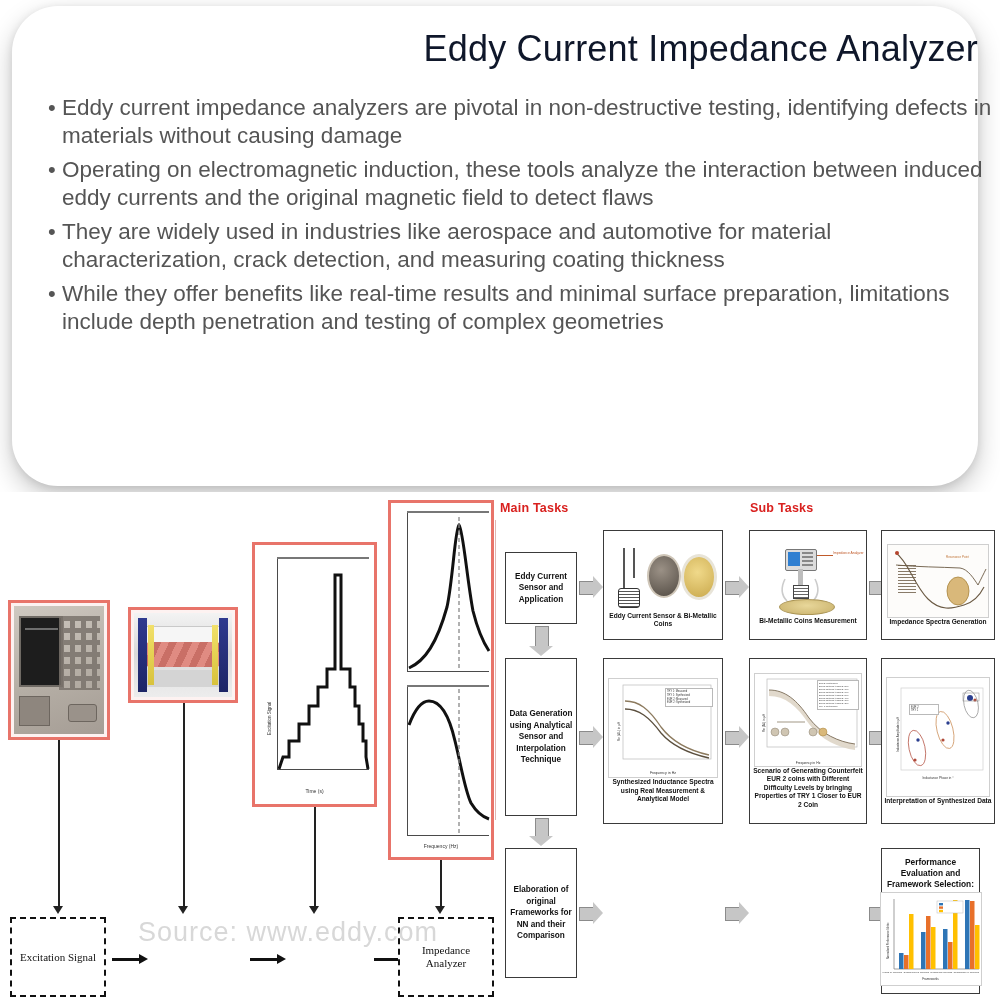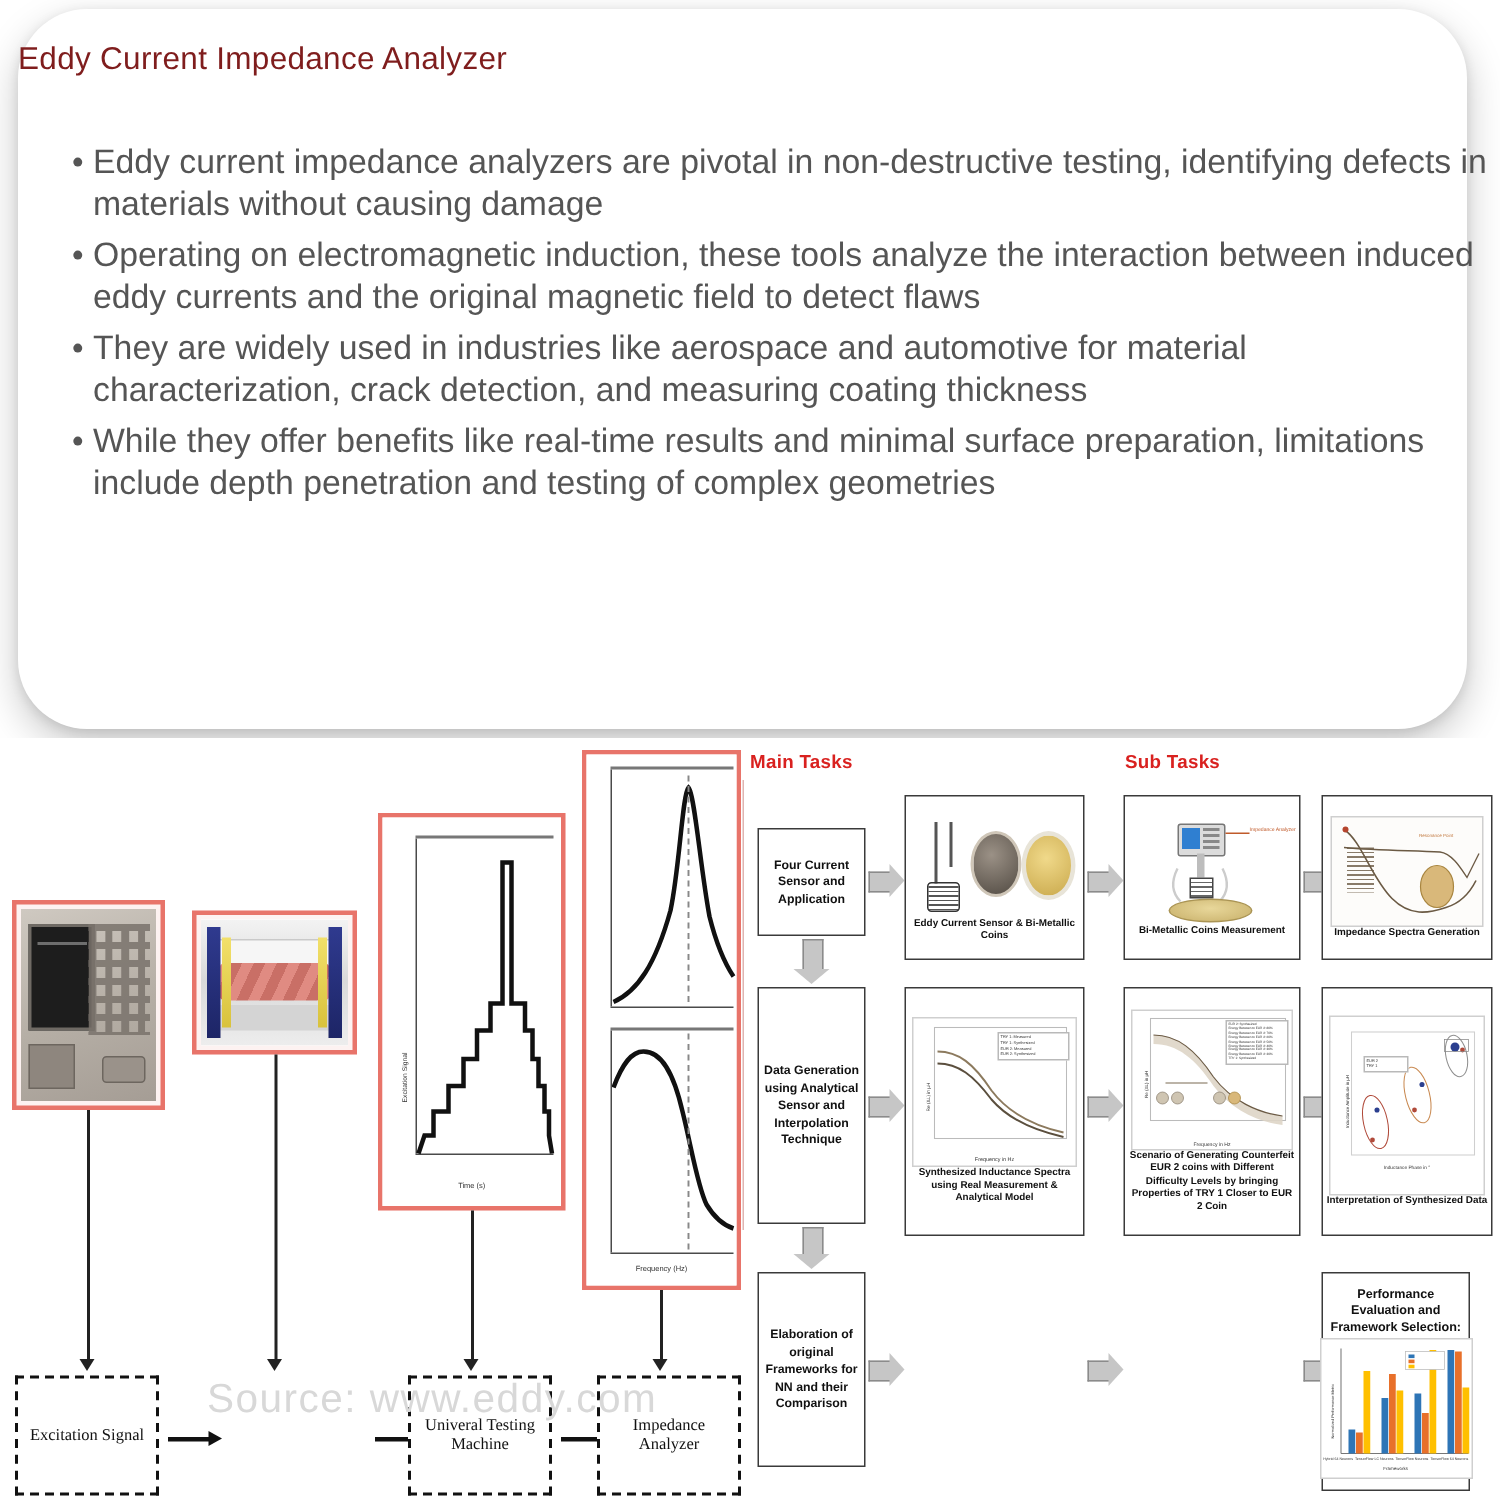--- a/index.html
+++ b/index.html
@@ -14,23 +14,23 @@
   
   #top-card{
     position:absolute;left:12px;top:6px;width:966px;height:480px;
     background:#ffffff;
     border-radius:46px;
     box-shadow:0 10px 26px rgba(0,0,0,0.22), 0 2px 8px rgba(0,0,0,0.10);
     box-sizing:border-box;
   }
   #page-title{
     position:absolute;left:0;top:22px;width:100%;
-    text-align:left;
-    font-size:21px;
-    color:#7f1d1d;
+    text-align:right;
+    font-size:36px;
+    color:#0f172a;
     font-weight:400;
     letter-spacing:0.2px;
   }
   #bullets{
     position:absolute;left:36px;top:88px;width:950px;
   }
   .bullet{
     display:flex;
     align-items:flex-start;
     margin-bottom:6px;
@@ -247,40 +247,37 @@
   <div class="lead" style="left:440px;top:368px;height:50px;"></div>
   <div class="lead-head" style="left:435px;top:414px;"></div>
 
   <div class="dbox" style="left:10px;top:425px;width:96px;height:80px;">
     <span>Excitation Signal</span>
   </div>
   <div class="harrow" style="left:112px;top:466px;width:28px;"></div>
 
   <div class="harrow" style="left:250px;top:466px;width:28px;"></div>
 
-  <div class="dbox" style="left:272px;top:425px;width:96px;height:80px;">
-    <span>Univeral Testing Machine</span>
-  </div>
   <div class="harrow" style="left:374px;top:466px;width:28px;"></div>
 
   <div class="dbox" style="left:398px;top:425px;width:96px;height:80px;">
     <span>Impedance Analyzer</span>
   </div>
 
   <div id="watermark">Source: www.eddy.com</div>
 
   <div id="flow">
 
     <div class="col-header" style="left:5px;top:9px;">Main Tasks</div>
     <div class="col-header" style="left:255px;top:9px;">Sub Tasks</div>
 
     <div style="position:absolute;left:0;top:28px;width:1px;height:300px;background:#e0b4b0;"></div>
 
     <div class="fbox step" style="left:10px;top:60px;width:72px;height:72px;">
-      <span>Four Current Sensor and Application</span>
+      <span>Eddy Current Sensor and Application</span>
     </div>
 
     <div class="barrow right" style="left:84px;top:84px;width:24px;height:22px;">
       <div class="shaft" style="left:0;top:5px;width:15px;height:12px;"></div>
       <div class="head" style="right:0;top:0;border-top:11px solid transparent;border-bottom:11px solid transparent;border-left:10px solid #c6c6c6;"></div>
     </div>
 
     <div class="fbox" style="left:108px;top:38px;width:120px;height:110px;">
       <div class="mini" style="width:108px;height:70px;border:none;">
         <div style="position:absolute;left:14px;top:6px;width:1.5px;height:44px;background:#555;"></div>

